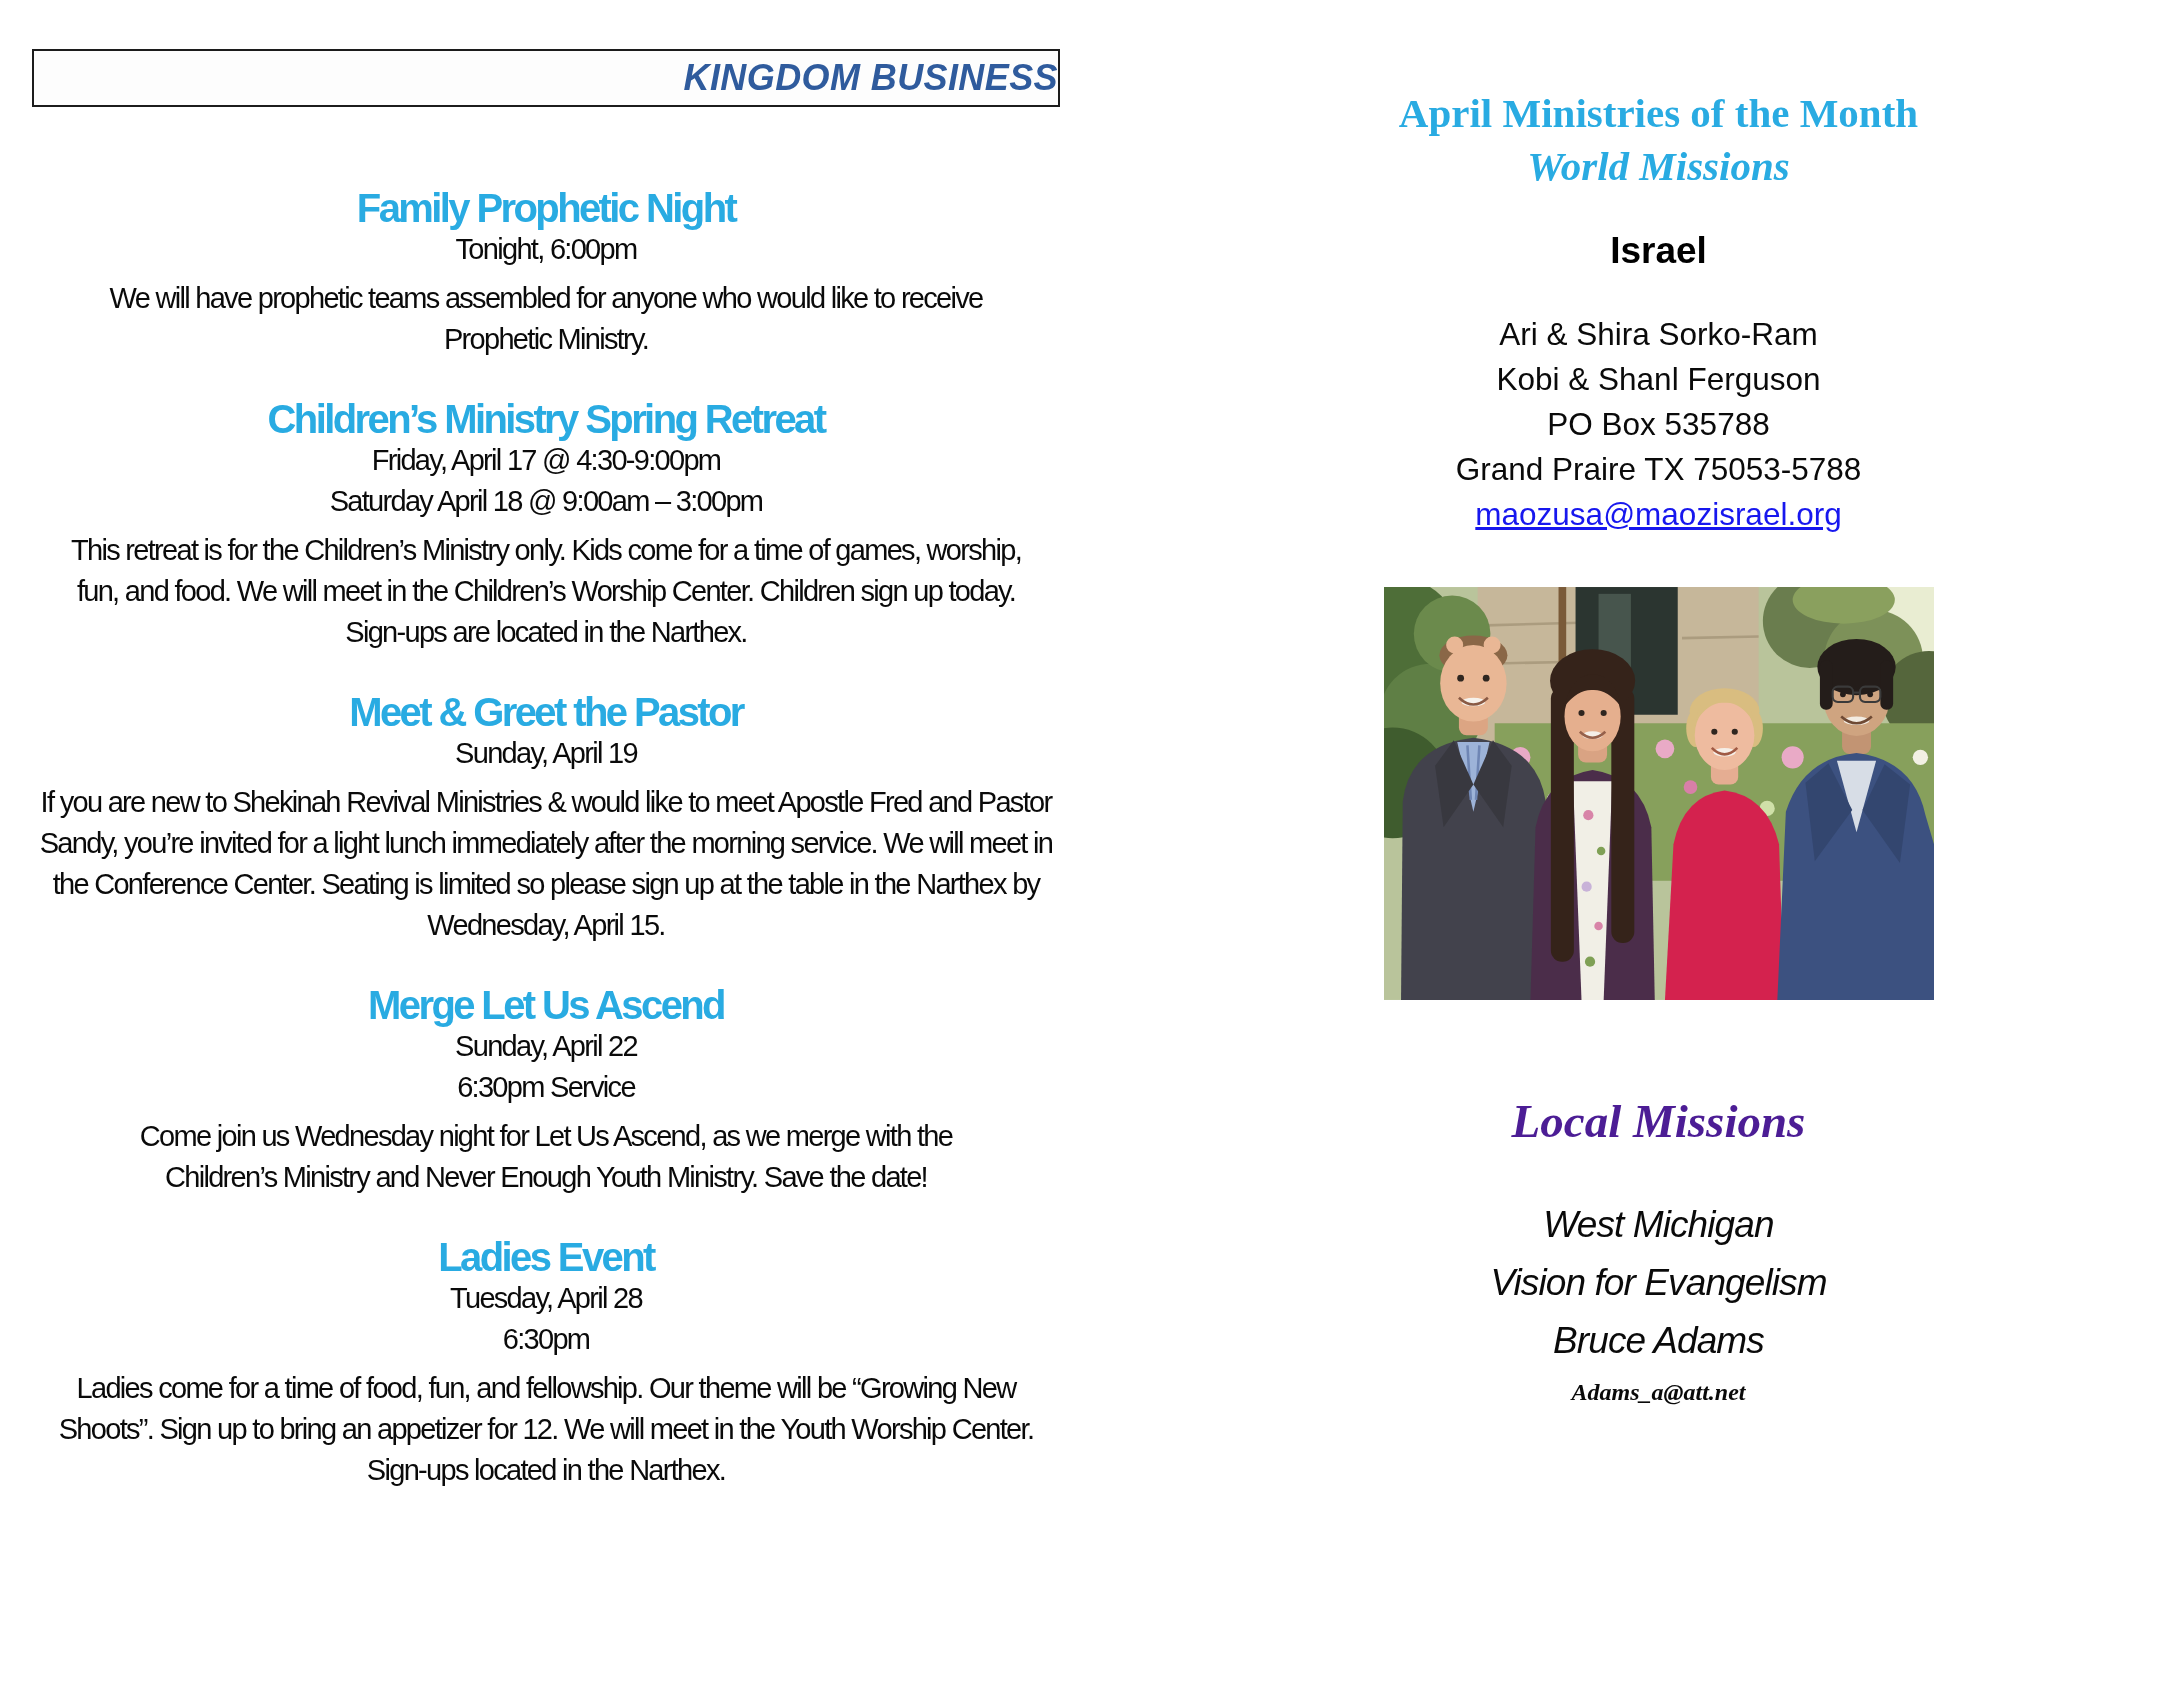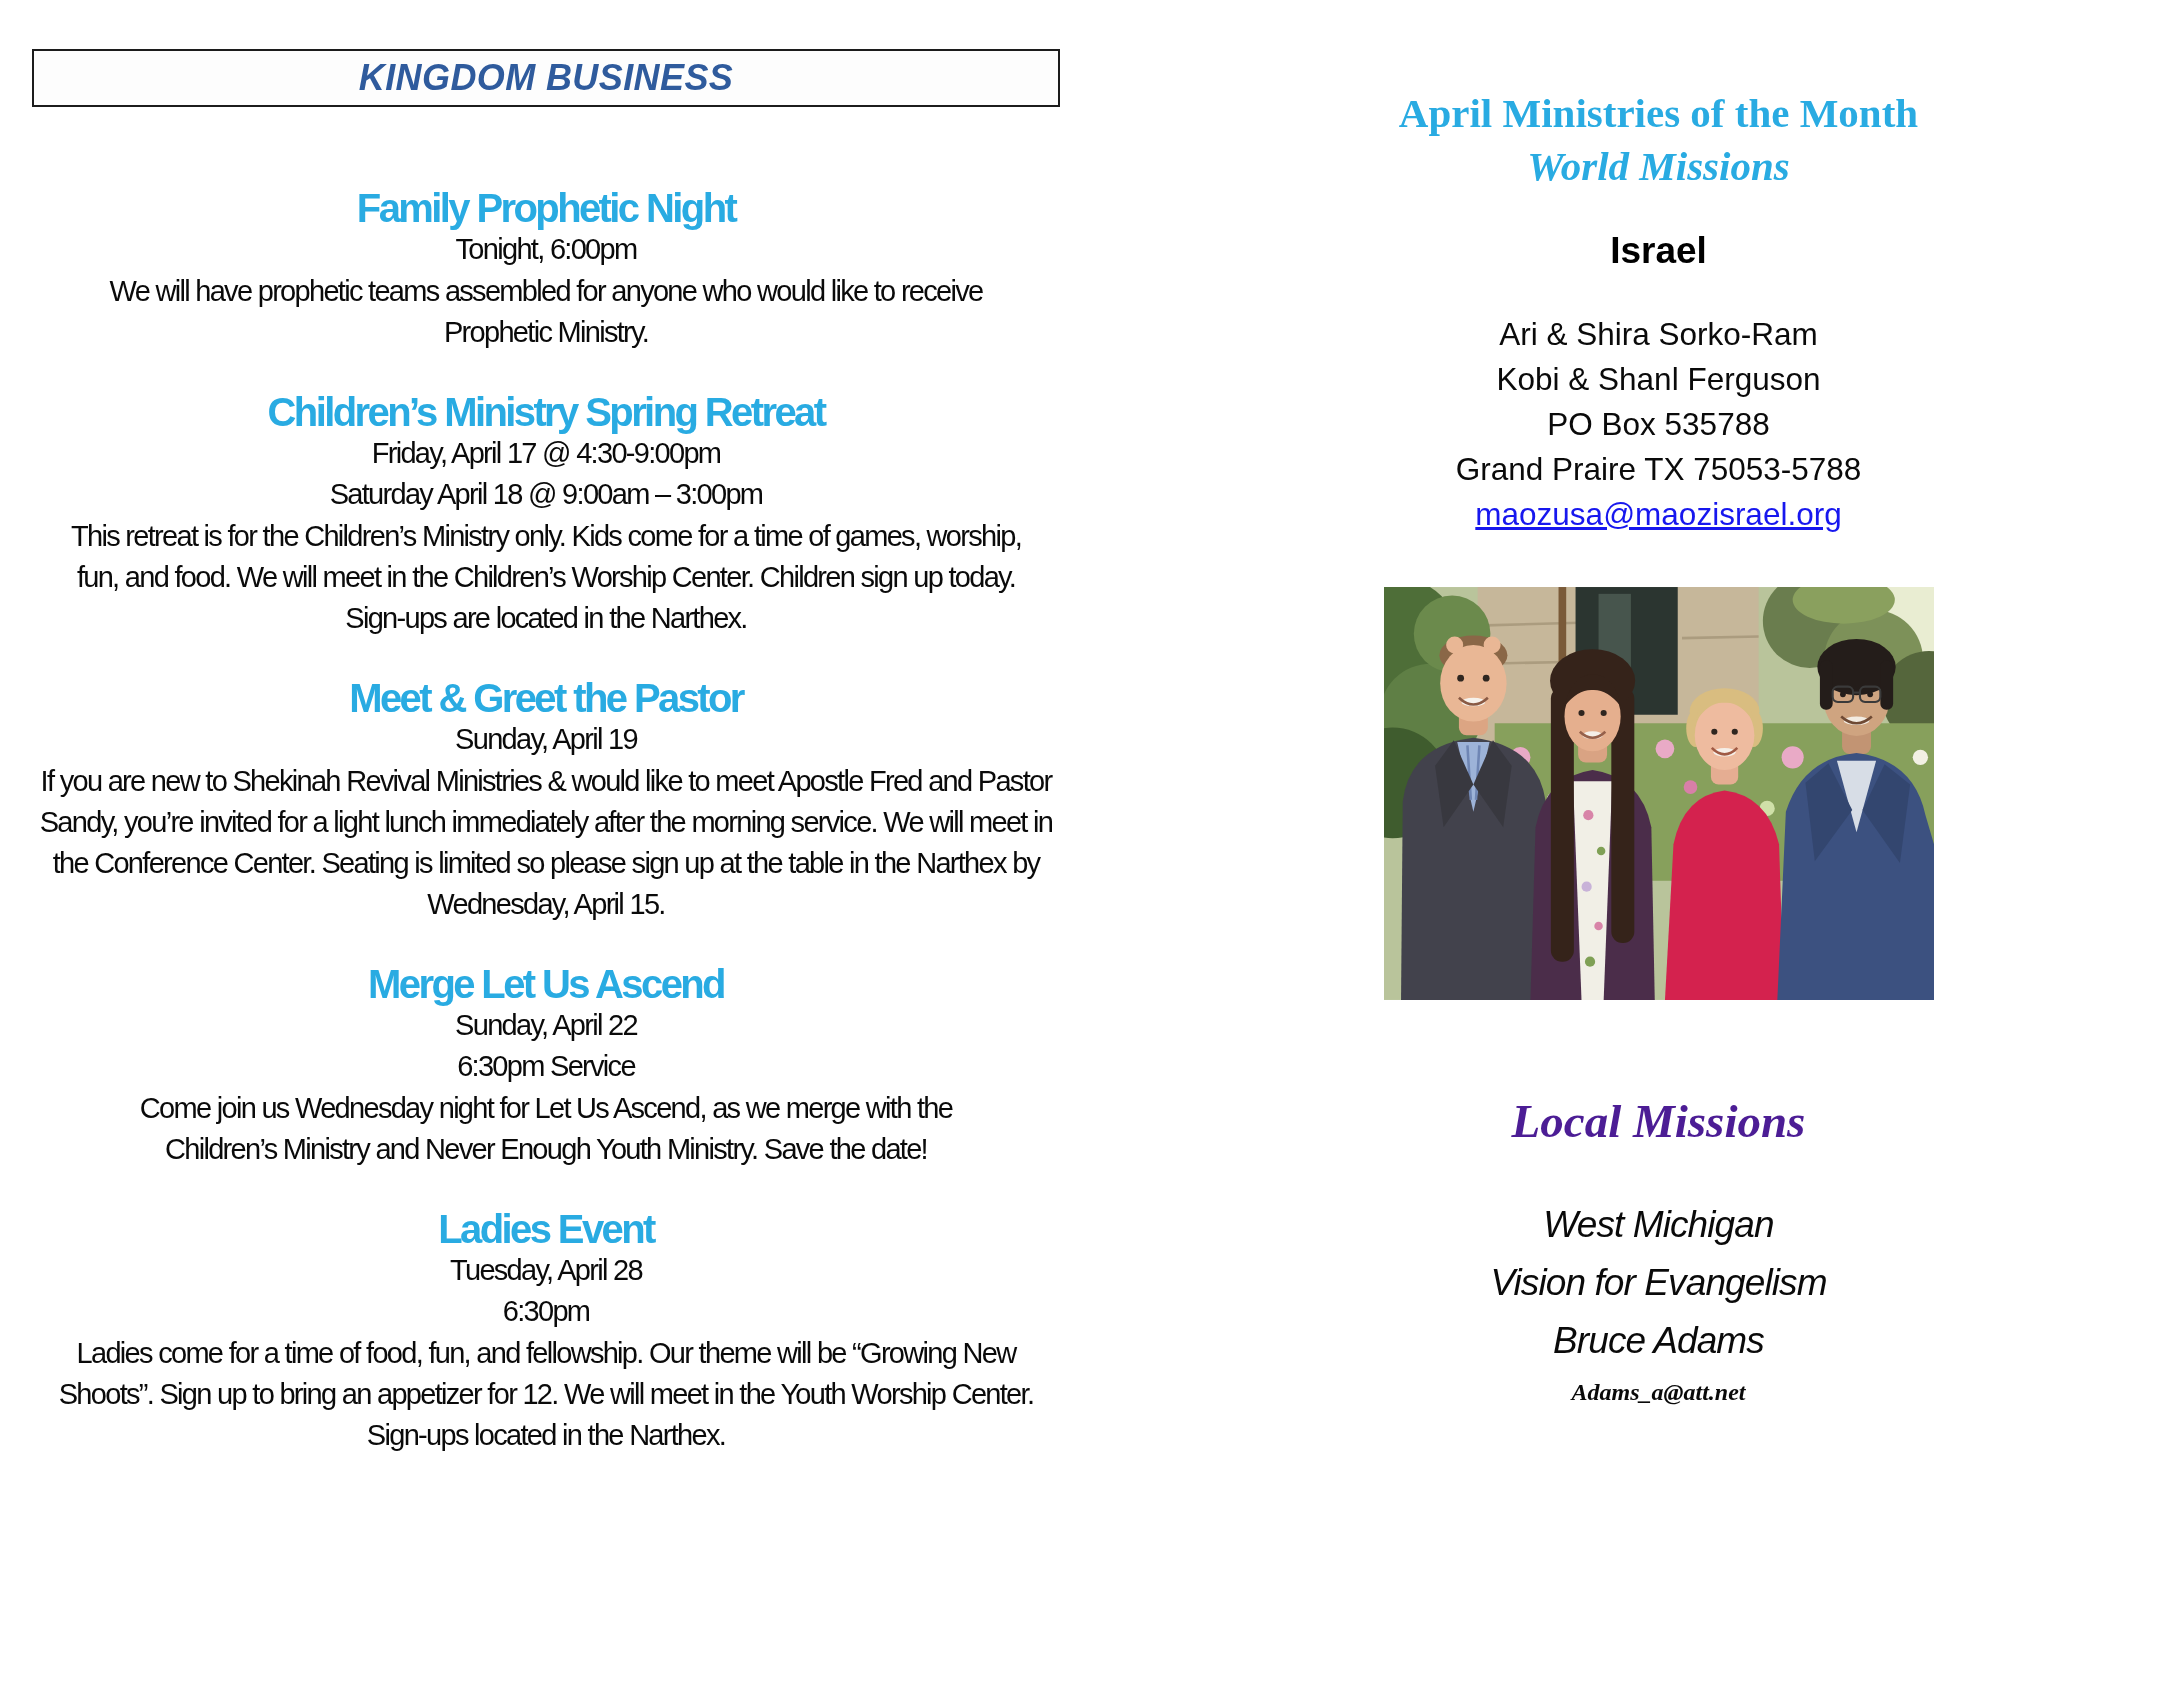--- a/index.html
+++ b/index.html
@@ -13,21 +13,21 @@
   }
   p{margin:0;}
   a{cursor:pointer;}
 
   
   .header-box{
     box-sizing:border-box;
     height:58px;
     border:2.6px solid #1c1c1c;
     background:#fdfdfd;
-    display:flex;align-items:center;justify-content:center;
+    display:flex;align-items:center;justify-content:flex-end;
   }
   .header-box .hdr-text{
     font-weight:bold;font-style:italic;
     font-size:36px;
     color:#2F5B9D;
     letter-spacing:0.4px;
   }
 
   
   .col-left{
@@ -49,21 +49,21 @@
     color:#29ABE2;
     letter-spacing:-2.6px;
     line-height:41px;
   }
   .event-line,.event-desc{
     font-size:29px;
     letter-spacing:-1.7px;
     line-height:41px;
     color:#0a0a0a;
   }
-  .event-desc{margin:1px auto;}
+  .event-desc{margin:8px auto;}
   .w0{max-width:971px;}
   .w1{max-width:997px;}
   .w2{max-width:1022px;}
   .w3{max-width:877px;}
   .w4{max-width:997px;}
 
   
   .serif{font-family:"Liberation Serif","DejaVu Serif",serif;}
   .mm-title{
     margin-top:38px;

